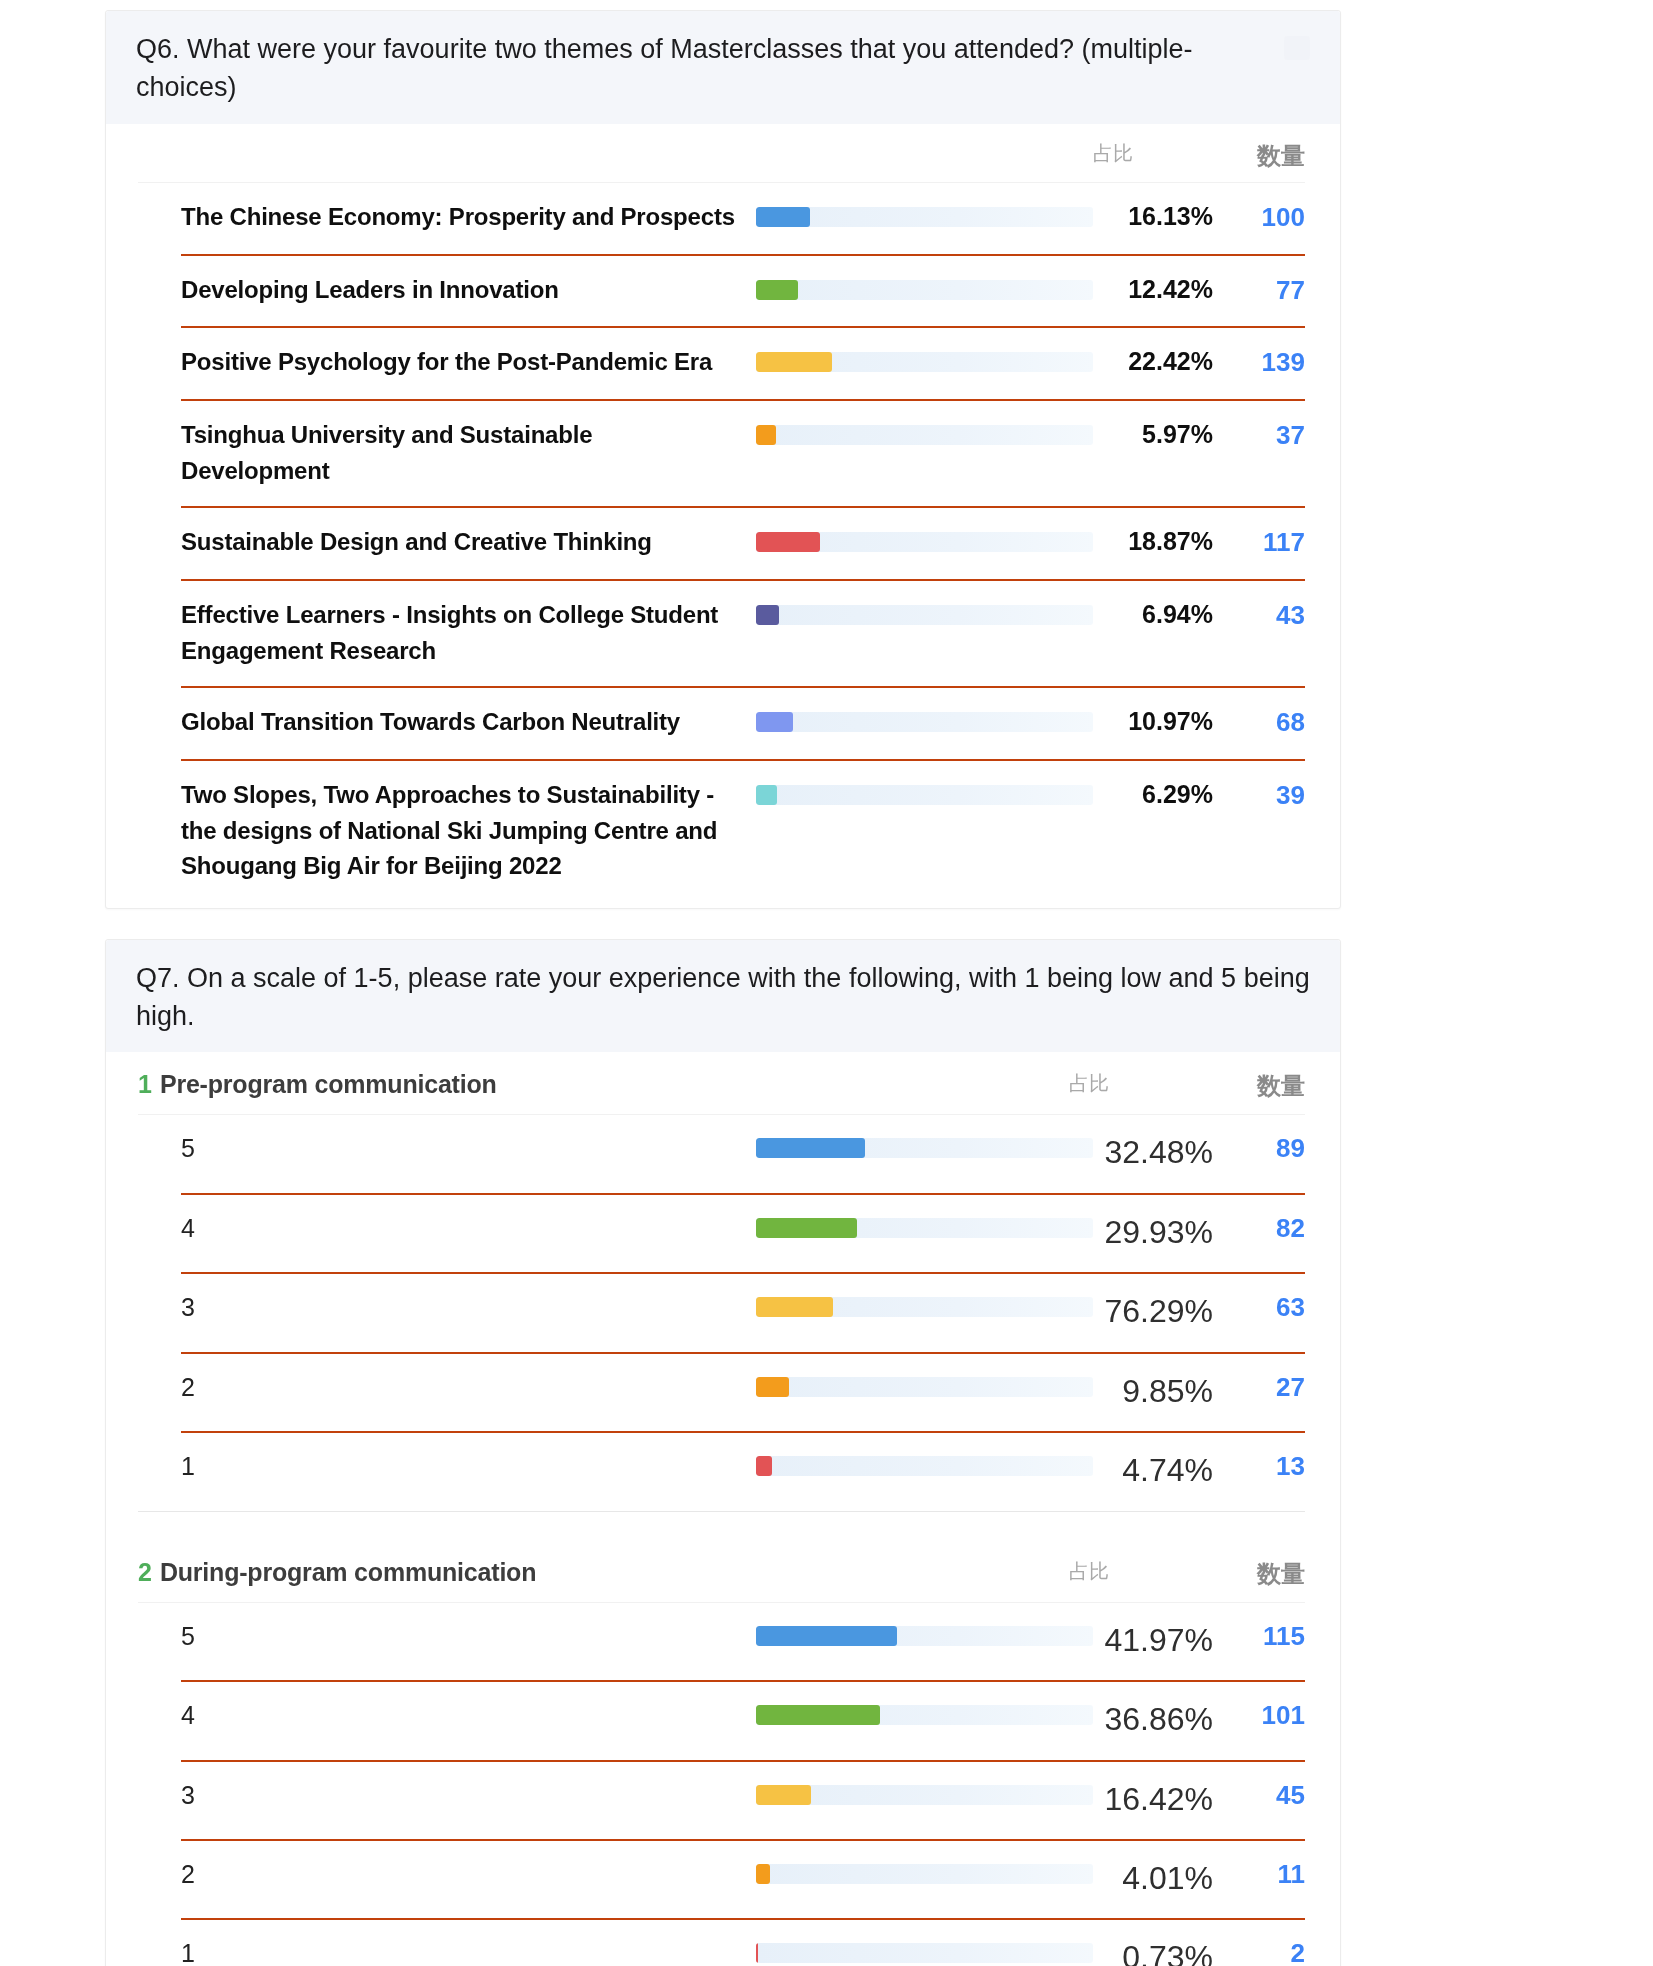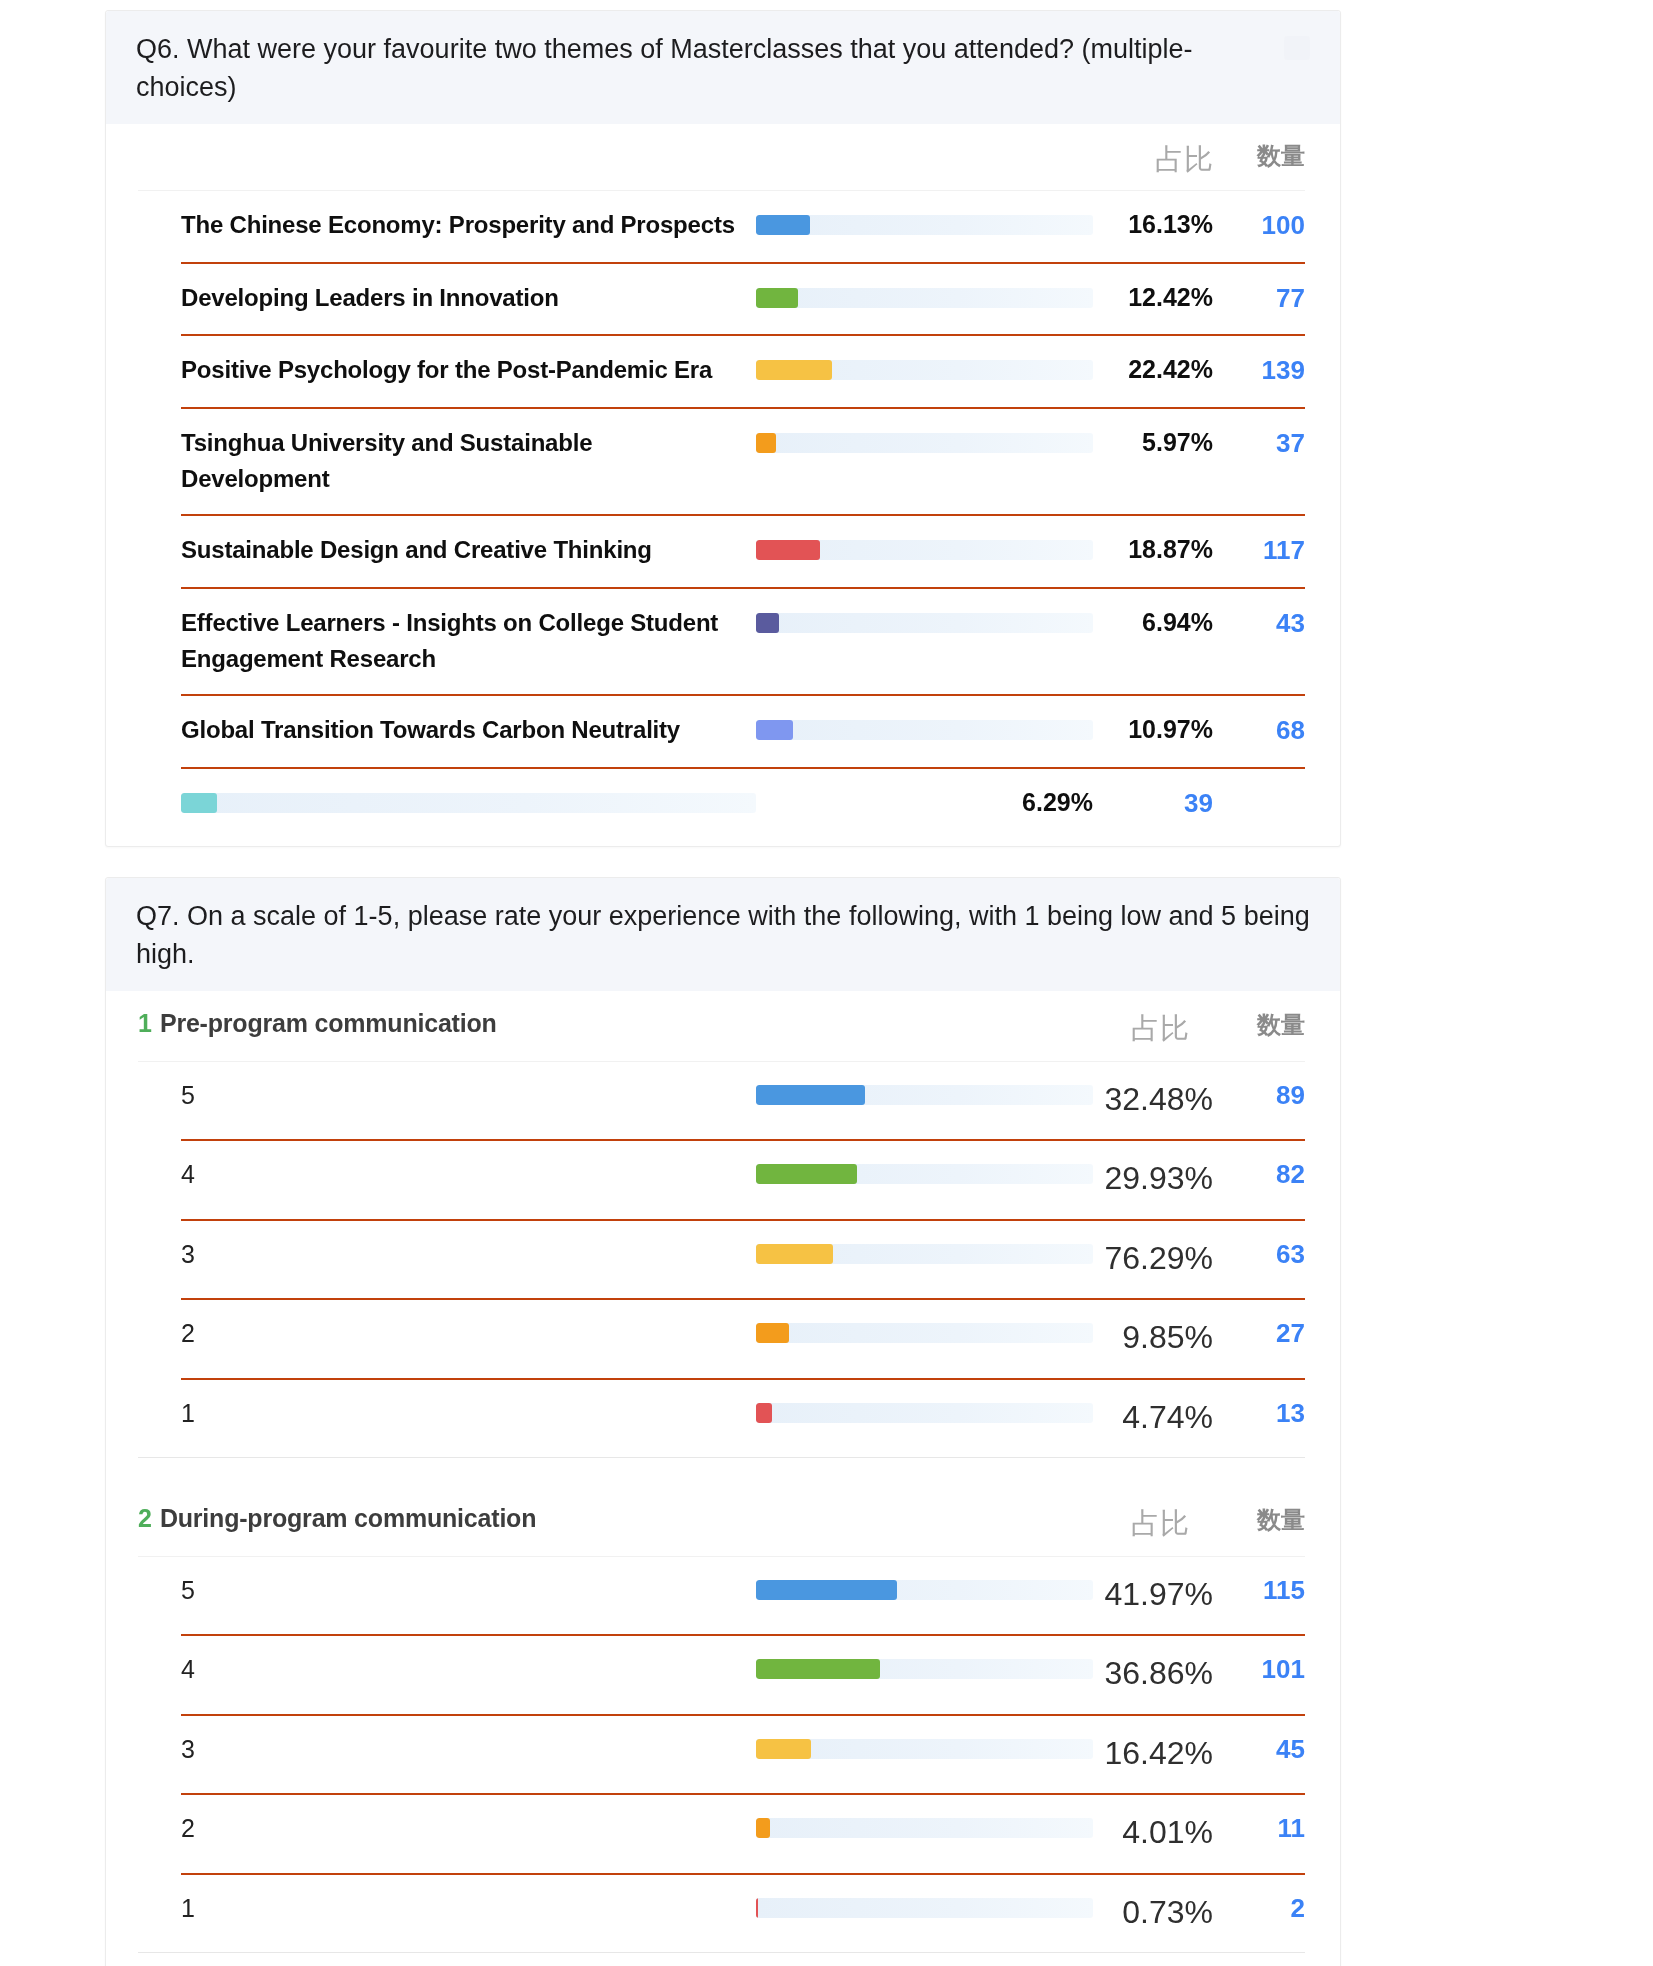--- a/index.html
+++ b/index.html
@@ -39,21 +39,21 @@
   
   .grid-row {
     display:grid;
     grid-template-columns:575px 1fr 120px 92px;
     align-items:start;
   }
   .col-headers {
     padding:16px 0 10px 0;
     border-bottom:1px solid #f1f1f1;
   }
-  .hdr-pct { grid-column:3; text-align:right; font-size:29px; color:#a9a9a9; }
+  .hdr-pct { grid-column:3; text-align:left; font-size:20px; color:#a9a9a9; }
   .hdr-count { grid-column:4; text-align:right; font-size:24px; color:#8a8a8a; font-weight:700; }
 
   .row { padding:16px 0 18px 0;margin-left:43px; }
   .rows .row + .row { border-top:2px solid #c2410c; }
   .row-label {
     font-size:24px; font-weight:700; color:#0f0f0f;
     line-height:1.48; padding-right:14px; letter-spacing:-0.2px;
   }
   .bar-track {
     height:20px; margin-top:8px;
@@ -141,20 +141,21 @@
   </div>
           <div class="grid-row row">
     <div class="row-label">Global Transition Towards Carbon Neutrality</div>
     <div class="bar-track">
       <div class="bar-fill" style="width: 10.97%; background: rgb(127, 151, 240);"></div>
     </div>
     <div class="row-pct">10.97%</div>
     <div class="row-count">68</div>
   </div>
           <div class="grid-row row">
+    <div class="row-label">Two Slopes, Two Approaches to Sustainability - the designs of National Ski Jumping Centre and Shougang Big Air for Beijing 2022</div>
     <div class="bar-track">
       <div class="bar-fill" style="width: 6.29%; background: rgb(123, 213, 215);"></div>
     </div>
     <div class="row-pct">6.29%</div>
     <div class="row-count">39</div>
   </div>
         </div>
     </div>
   </section>
 

